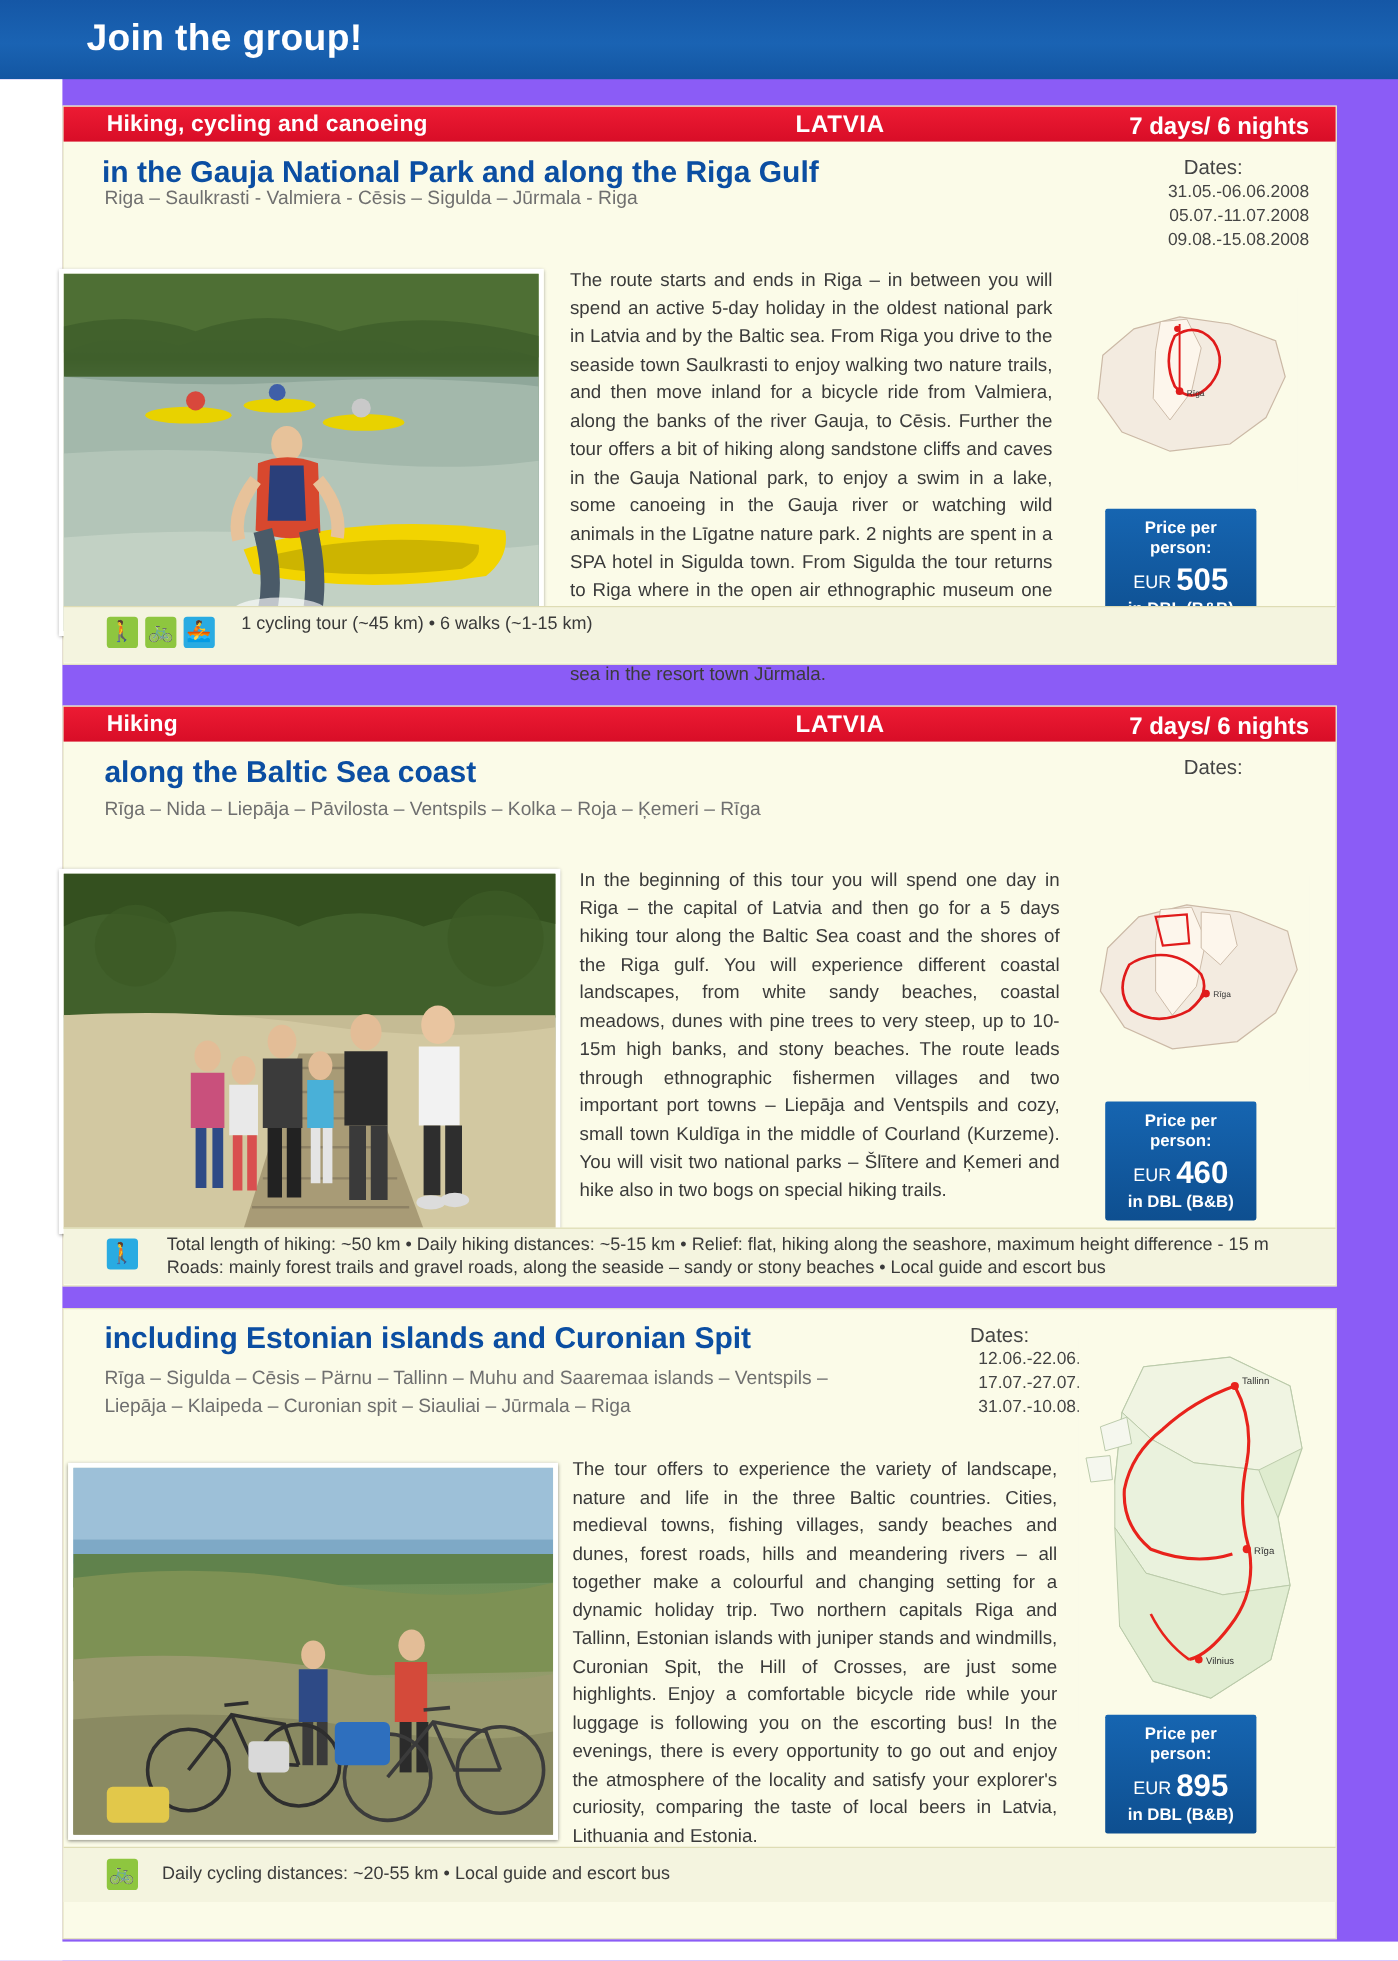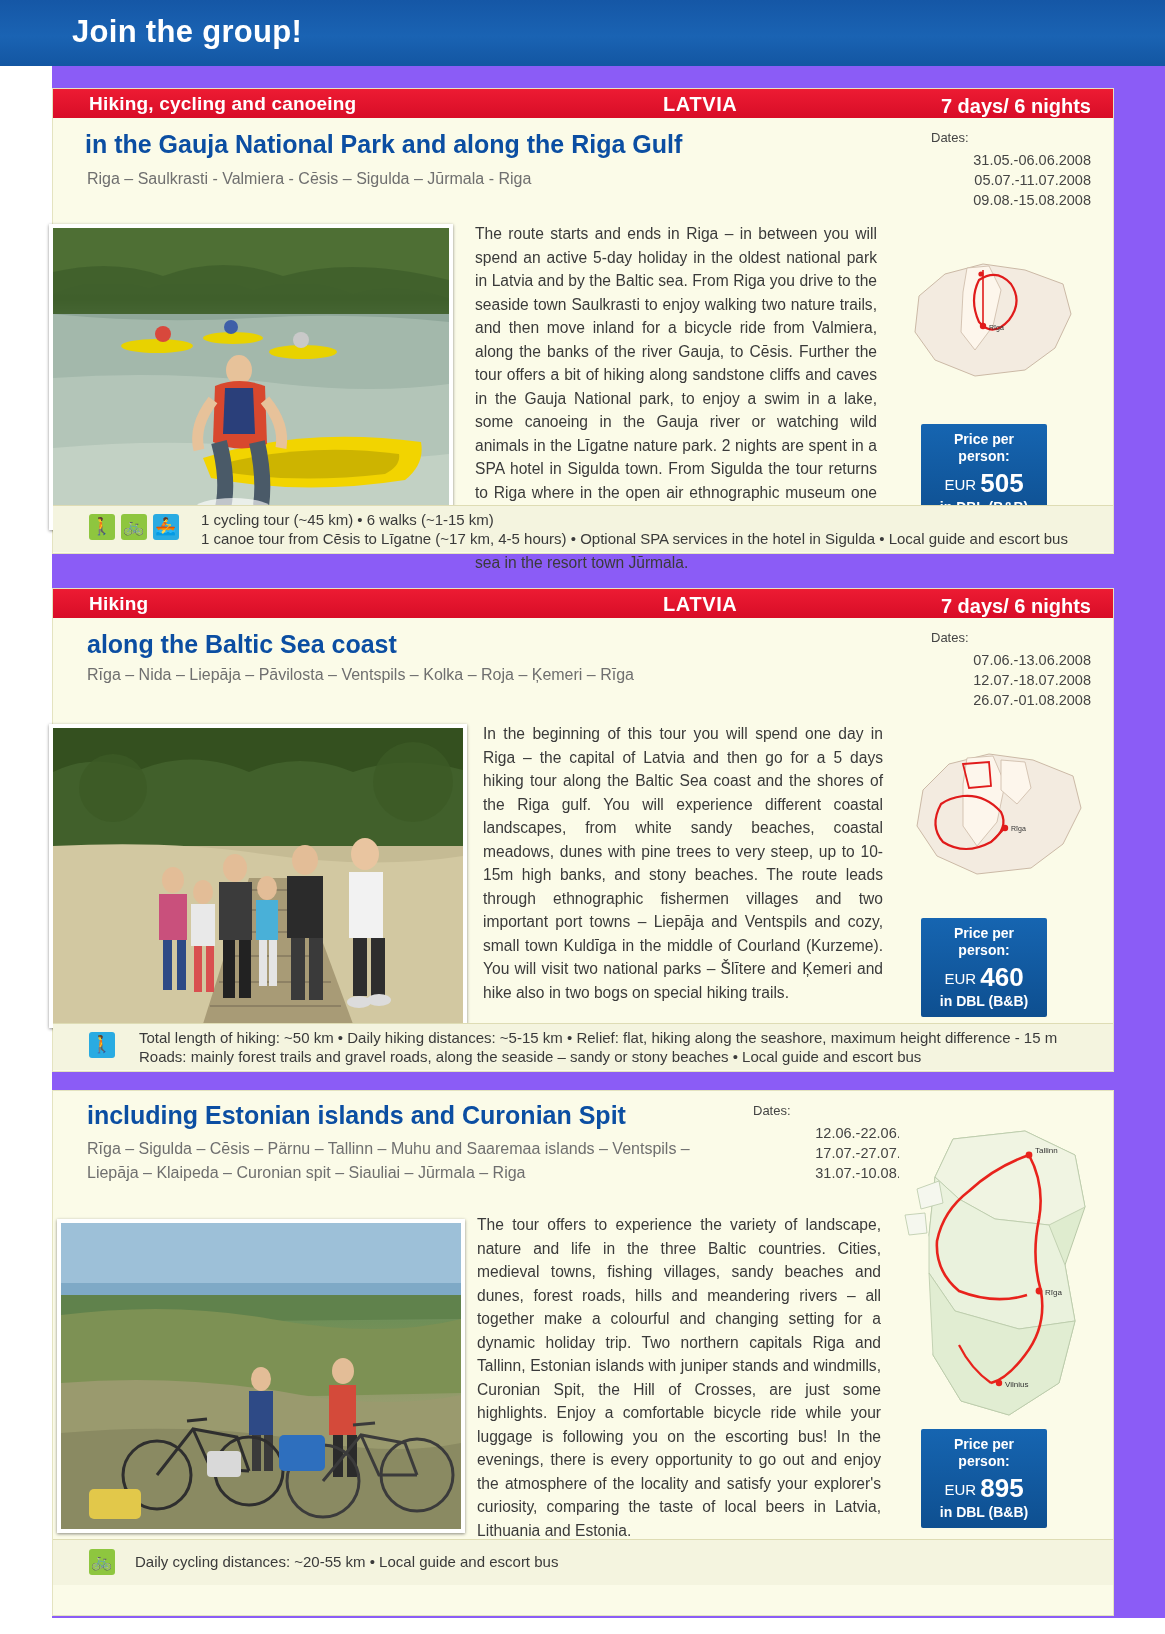--- a/index.html
+++ b/index.html
@@ -119,22 +119,22 @@
   .desc {
     position: absolute;
     color: #3a3a3a;
     font-size: 15.6px;
     line-height: 23.5px;
     text-align: justify;
   }
   .dates-label {
     position: absolute;
     color: #444;
-    font-size: 13px;
-    text-align: left;
+    font-size: 17px;
+    text-align: center;
   }
   .dates-list {
     position: absolute;
     color: #444;
     font-size: 14.5px;
     line-height: 20px;
     text-align: right;
   }
   
   .pricebox {
@@ -231,21 +231,21 @@
   <div class="page-left-strip"></div>
 
   <div class="card" style="top:88px; height:464px;">
     <div class="card-headbar">
       <div class="head-type">Hiking, cycling and canoeing</div>
       <div class="head-country" style="left:610px;">LATVIA</div>
       <div class="head-days">7 days/ 6 nights</div>
     </div>
     <div class="card-body" style="height:433px;">
       <div class="title" style="left:32px; top:12px;">in the Gauja National Park and along the Riga Gulf</div>
-      <div class="route" style="left:34px; top:52px;text-align:center;">Riga – Saulkrasti - Valmiera - Cēsis – Sigulda – Jūrmala - Riga</div>
+      <div class="route" style="left:34px; top:39px;text-align:center;">Riga – Saulkrasti - Valmiera - Cēsis – Sigulda – Jūrmala - Riga</div>
 
       <div class="photo" style="left:-4px; top:106px; width:396px; height:298px;">
         <div class="ph-river"></div>
         <svg width="396" height="298" viewBox="0 0 396 298" style="position:absolute;left:0;top:0;">
 
           <path d="M0 0 L396 0 L396 70 Q340 52 300 66 Q250 44 200 62 Q150 40 96 60 Q46 44 0 66 Z" fill="#4e6f34"></path>
           <path d="M0 44 Q60 30 110 48 Q170 26 230 48 Q300 28 396 52 L396 86 L0 86 Z" fill="#3f5f2b" opacity="0.85"></path>
 
           <rect x="0" y="86" width="396" height="212" fill="#8fa79a"></rect>
           <path d="M0 86 Q100 96 200 90 Q300 84 396 94 L396 298 L0 298 Z" fill="#a3b8ab"></path>
@@ -307,21 +307,20 @@
         <span class="icon-sq icon-walk" style="left:36px; top:8px;">
             <span class="icon-glyph">🚶</span>
           </span>
         <span class="icon-sq icon-bike" style="left:68px; top:8px;">
             <span class="icon-glyph">🚲</span>
           </span>
         <span class="icon-sq icon-canoe" style="left:100px; top:8px;">
             <span class="icon-glyph">🚣</span>
           </span>
         <div class="notes-text" style="left:148px; top:3px;">1 cycling tour (~45 km) • 6 walks  (~1-15 km)</div>
-        <div class="notes-text" style="left:148px; top:22px;">1 canoe tour from Cēsis to Līgatne (~17 km, 4-5 hours) • Optional SPA services in the hotel in Sigulda • Local guide and escort bus</div>
       </div>
     </div>
   </div>
 
   <div class="card" style="top:588px; height:482px;">
     <div class="card-headbar">
       <div class="head-type">Hiking</div>
       <div class="head-country" style="left:610px;">LATVIA</div>
       <div class="head-days">7 days/ 6 nights</div>
     </div>
@@ -386,25 +385,20 @@
               <path d="M318 210 h14 v58 h-14 z" fill="#2e2e2e"></path>
             <ellipse cx="306" cy="274" rx="12" ry="6" fill="#dcdcdc"></ellipse>
             <ellipse cx="326" cy="272" rx="12" ry="6" fill="#dcdcdc"></ellipse>
           </g>
         </svg>
       </div>
 
       <div class="desc" style="left:430px; top:104px; width:400px;">In the beginning of this tour you will spend one day in Riga – the capital of Latvia and then go for a 5 days hiking tour along the Baltic Sea coast and the shores of the Riga gulf. You will experience different coastal landscapes, from white sandy beaches, coastal meadows, dunes with pine trees to very steep, up to 10-15m high banks, and stony beaches. The route leads through ethnographic fishermen villages and two important port towns – Liepāja and Ventspils and cozy, small town Kuldīga in the middle of Courland (Kurzeme). You will visit two national parks – Šlītere and Ķemeri and hike also in two bogs on special hiking trails.</div>
 
       <div class="dates-label" style="right:22px; top:12px; width:160px;">Dates:</div>
-      <div class="dates-list" style="right:22px; top:32px; width:180px;">
-        <div>07.06.-13.06.2008</div>
-        <div>12.07.-18.07.2008</div>
-        <div>26.07.-01.08.2008</div>
-      </div>
 
       <div class="map" style="left:852px; top:112px; width:186px; height:180px;">
         <svg width="186" height="180" viewBox="0 0 186 180">
           <path d="M18 60 L44 34 L84 24 L128 30 L168 46 L176 78 L158 114 L126 138 L72 144 L32 126 L12 96 Z" fill="#f3ebe0" stroke="#cbb9a6" stroke-width="1"></path>
           <path d="M62 28 L88 26 L100 54 L92 92 L72 116 L58 96 L58 54 Z" fill="#fdf6ec" stroke="#cbb9a6" stroke-width="0.8"></path>
           <path d="M96 30 L120 32 L126 58 L112 74 L96 60 Z" fill="#fdf6ec" stroke="#cbb9a6" stroke-width="0.8"></path>
           <path d="M58 34 L84 32 L86 56 L64 58 Z" fill="none" stroke="#e01b1b" stroke-width="1.8"></path>
           <path d="M36 74 Q24 96 38 112 Q60 126 86 112 Q104 98 96 82 Q80 64 58 66 Q44 68 36 74 Z" fill="none" stroke="#e01b1b" stroke-width="2.2"></path>
           <line x1="86" y1="112" x2="100" y2="98" stroke="#e01b1b" stroke-width="1.8"></line>
           <circle cx="100" cy="98" r="3.2" fill="#e01b1b"></circle>

